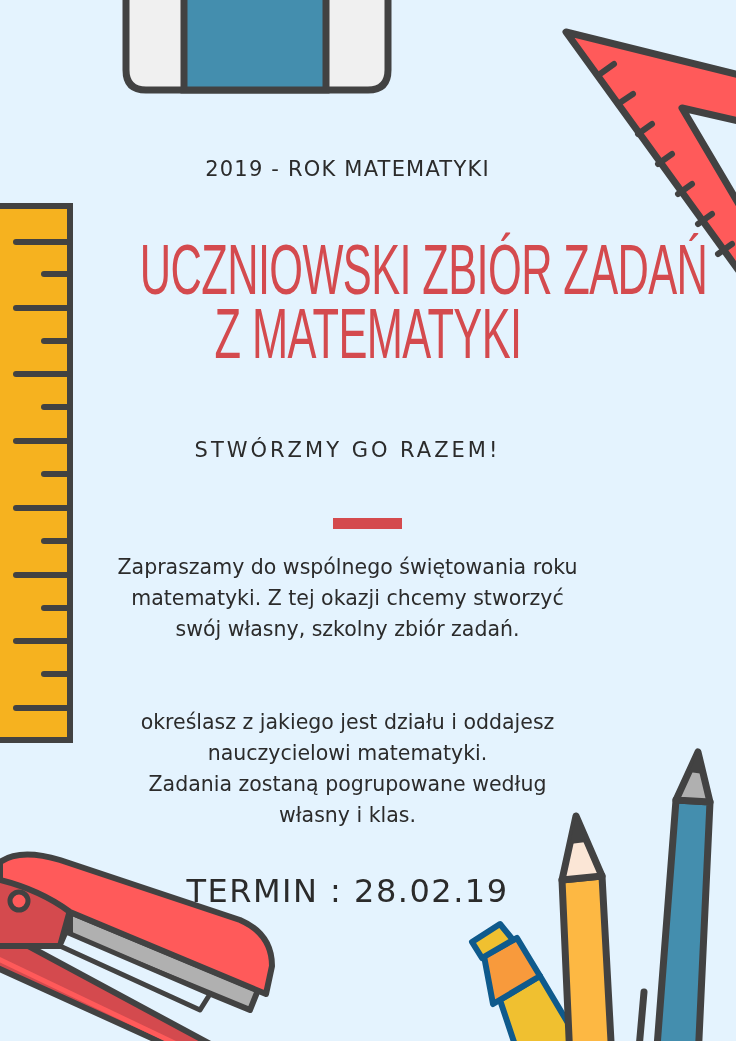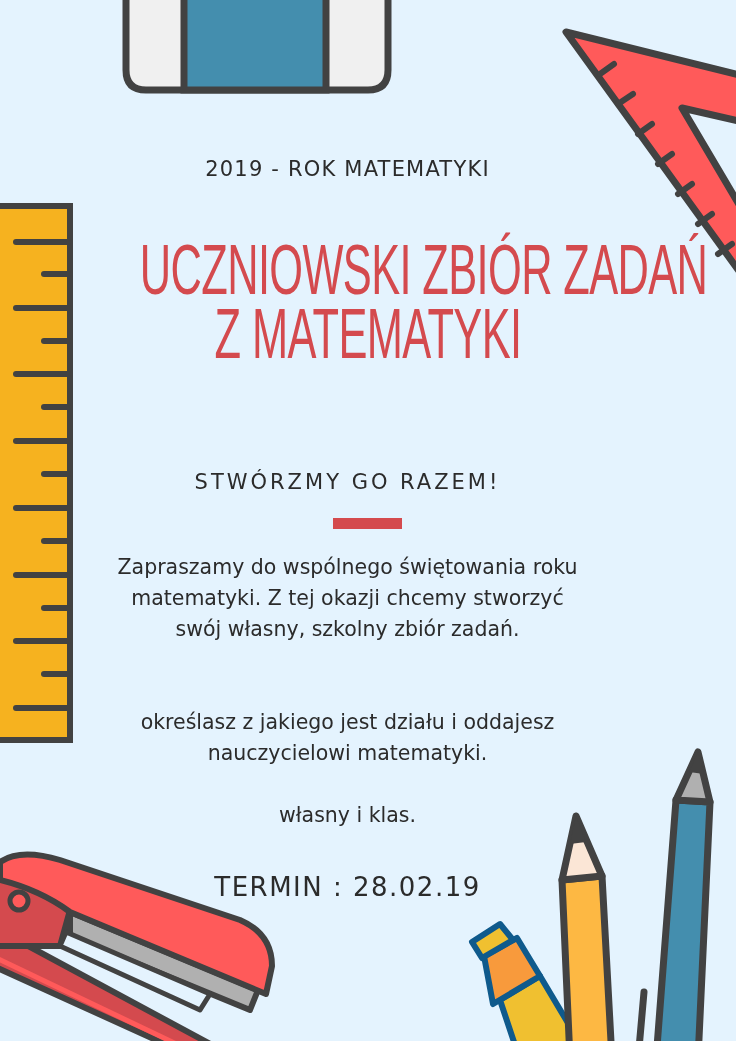--- a/index.html
+++ b/index.html
@@ -41,21 +41,21 @@
       letter-spacing: -1px;
       transform: scaleX(0.62);
       transform-origin: 368px 0;
       width: 736px;
       white-space: nowrap;
     }
     .title .line {
       display: block;
     }
     .tagline {
-      top: 470px;
+      top: 438px;
       font-size: 21px;
       letter-spacing: 3px;
     }
     .divider {
       position: absolute;
       left: 333px;
       top: 518px;
       width: 69px;
       height: 11px;
       background: #d44a4e;
@@ -67,21 +67,21 @@
       color: #2b2b2b;
     }
     .body-text p {
       margin: 4px;
     }
     .body-text p + p {
       margin-top: 31px;
     }
     .deadline {
       top: 872px;
-      font-size: 26px;
+      font-size: 32px;
       letter-spacing: 1.5px;
     }
   </style>
 </head>
 <body>
 
 <svg class="deco" width="736" height="1041" viewBox="0 0 736 1041">
 
   <g>
     <path d="M126 -10 L126 70 Q126 90 146 90 L368 90 Q388 90 388 70 L388 -10 Z" fill="#f0f0f0" stroke="#424242" stroke-width="7"></path>
@@ -174,18 +174,18 @@
 <div class="text body-text">
   <p>
     <span>Zapraszamy do wspólnego świętowania roku</span><br>
     <span>matematyki. Z tej okazji chcemy stworzyć</span><br>
     <span>swój własny, szkolny zbiór zadań.</span>
   </p>
   <p>
     <br>
     <span>określasz z jakiego jest działu i oddajesz</span><br>
     <span>nauczycielowi matematyki.</span><br>
-    <br>
+    <span>Zadania zostaną pogrupowane według</span><br>
     <span>własny i klas.</span>
   </p>
 </div>
 
 <div class="text deadline">TERMIN : 28.02.19</div>
 
 </body></html>

